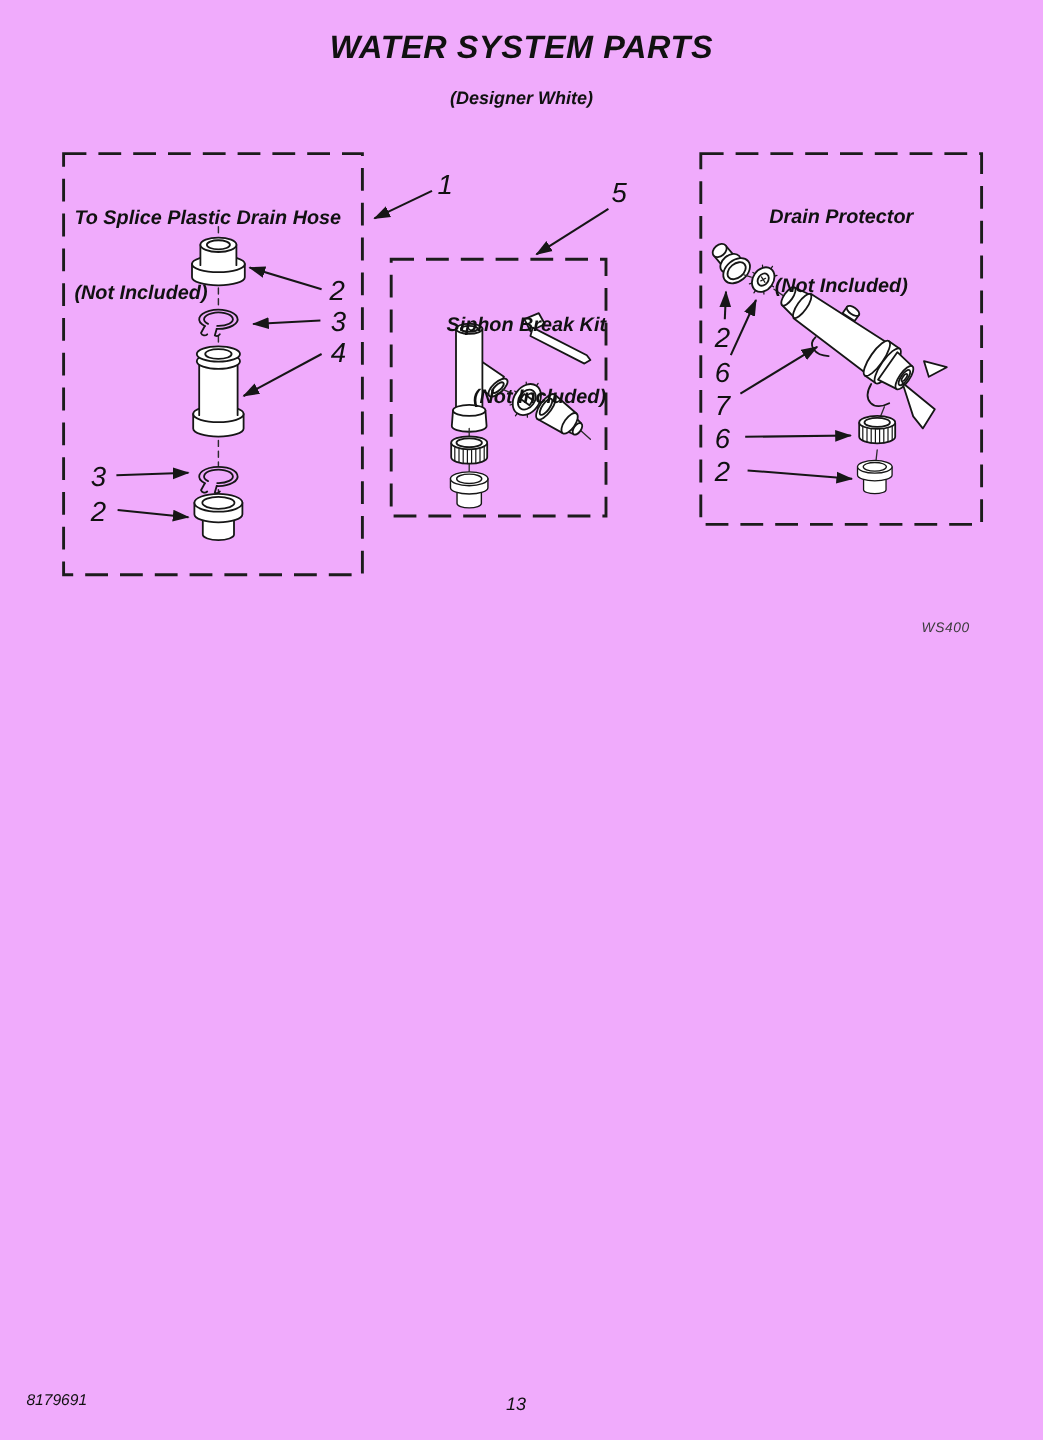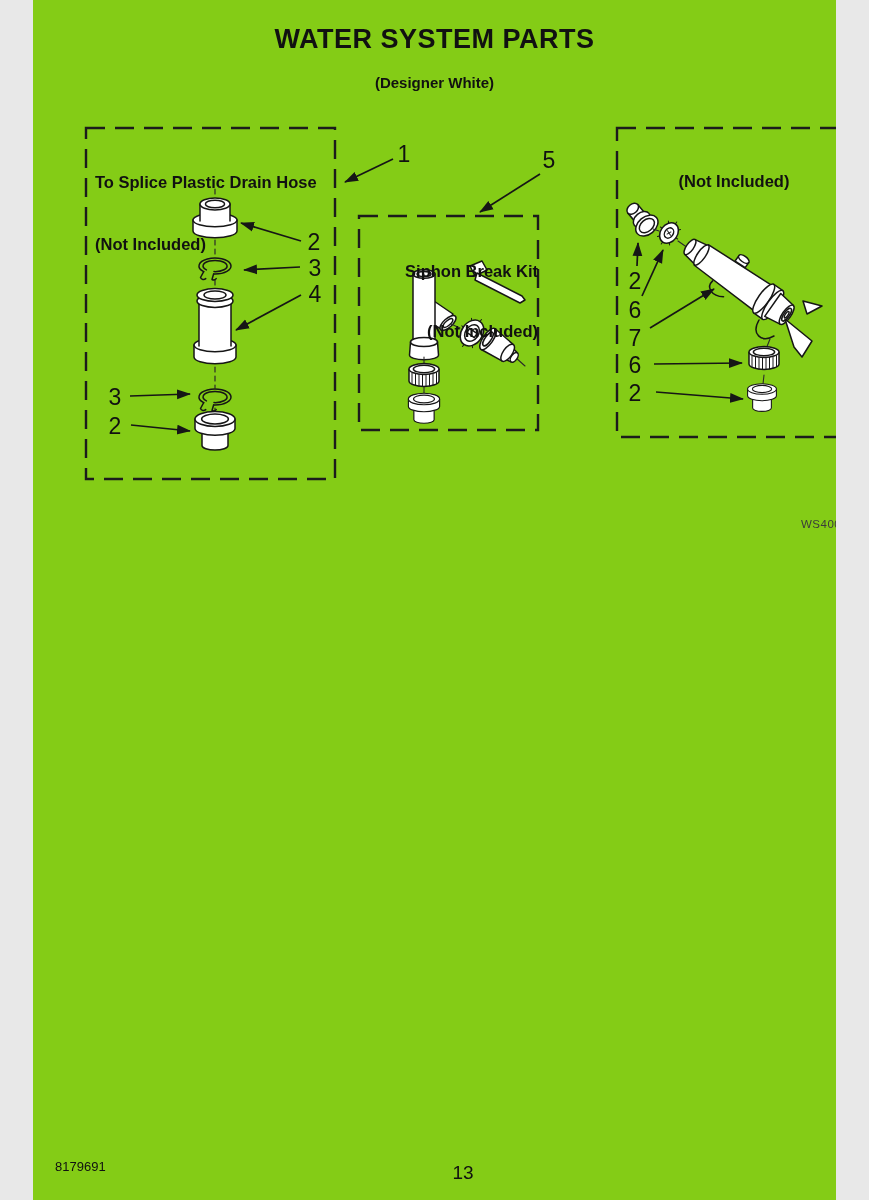--- a/index.html
+++ b/index.html
@@ -1,19 +1,19 @@
 <!DOCTYPE html>
 <html><head>
 <meta charset="utf-8">
 <style>
   html,body { margin:0; padding:0; background:#e8e8e8; }
   .page {
-    position:relative; width:803px; height:1200px; margin:0 auto;
-    background:#84cc16; overflow:hidden;
-    font-family:"Liberation Sans", sans-serif; color:#111;
+    position:relative; width:869px; height:1200px; margin:0 auto;
+    background:#f0abfc; overflow:hidden;
+    font-family:"Liberation Sans", sans-serif; color:#111;font-style:italic;
   }
   .t { position:absolute; white-space:pre; }
   .center { left:0; right:0; text-align:center; }
   .page-title   { top:24px;  font-size:27px; font-weight:bold; letter-spacing:0.5px; }
   .model-line   { top:55px;  font-size:16px; font-weight:bold; }
   .finish-line  { top:74px;  font-size:15px; font-weight:bold;text-align:center; }
 
   .box-title { font-weight:bold; font-size:16.5px; }
   .splice-title { left:62px;  top:131px; width:250px; line-height:20.5px; text-align:left; }
   .siphon-title { left:326px; top:221px; width:179px; line-height:20px; text-align:right; }
@@ -28,21 +28,21 @@
   .c-s3 { left:70px;  top:384px; }
   .c-s4 { left:70px;  top:413px; }
   .c-d0 { left:590px; top:268px; }
   .c-d1 { left:590px; top:297px; }
   .c-d2 { left:590px; top:325px; }
   .c-d3 { left:590px; top:352px; }
   .c-d4 { left:590px; top:380px; }
 
   .ws-code   { left:768px; top:518px; font-size:11.5px; color:#3b3b3b; letter-spacing:0.5px; }
   .doc-num   { left:22px;  top:1159px; font-size:13px; }
-  .page-num  { left:410px; top:1162px; width:40px; text-align:center; font-size:19px; }
+  .page-num  { left:410px; top:1162px; width:40px; text-align:center; font-size:15px; }
 
   svg.art { position:absolute; left:0; top:0; }
   .border-dash { fill:none; stroke:#1c1c1c; stroke-width:2.4; stroke-dasharray:19 10; }
   .parts { fill:#fff; stroke:#161616; stroke-width:1.5; stroke-linejoin:round; stroke-linecap:round; }
   .nofill { fill:none; }
   .tick { stroke-width:1; fill:none; }
   .axis { stroke:#2a2a2a; stroke-width:1.1; fill:none; }
   .axis-dash { stroke:#2a2a2a; stroke-width:1.2; fill:none; stroke-dasharray:5 4; }
   .arrows line { stroke:#161616; stroke-width:1.7; }
 </style>
@@ -210,20 +210,21 @@
 
   <div class="t box-title splice-title">
     <div>To Splice Plastic Drain Hose</div>
     <div>(Not Included)</div>
   </div>
   <div class="t box-title siphon-title">
     <div>Siphon Break Kit</div>
     <div>(Not Included)</div>
   </div>
   <div class="t box-title drain-title">
+    <div>Drain Protector</div>
     <div>(Not Included)</div>
   </div>
 
   <div class="callout c-ref1">1</div>
   <div class="callout c-ref5">5</div>
   <div class="callout c-s0">2</div>
   <div class="callout c-s1">3</div>
   <div class="callout c-s2">4</div>
   <div class="callout c-s3">3</div>
   <div class="callout c-s4">2</div>

